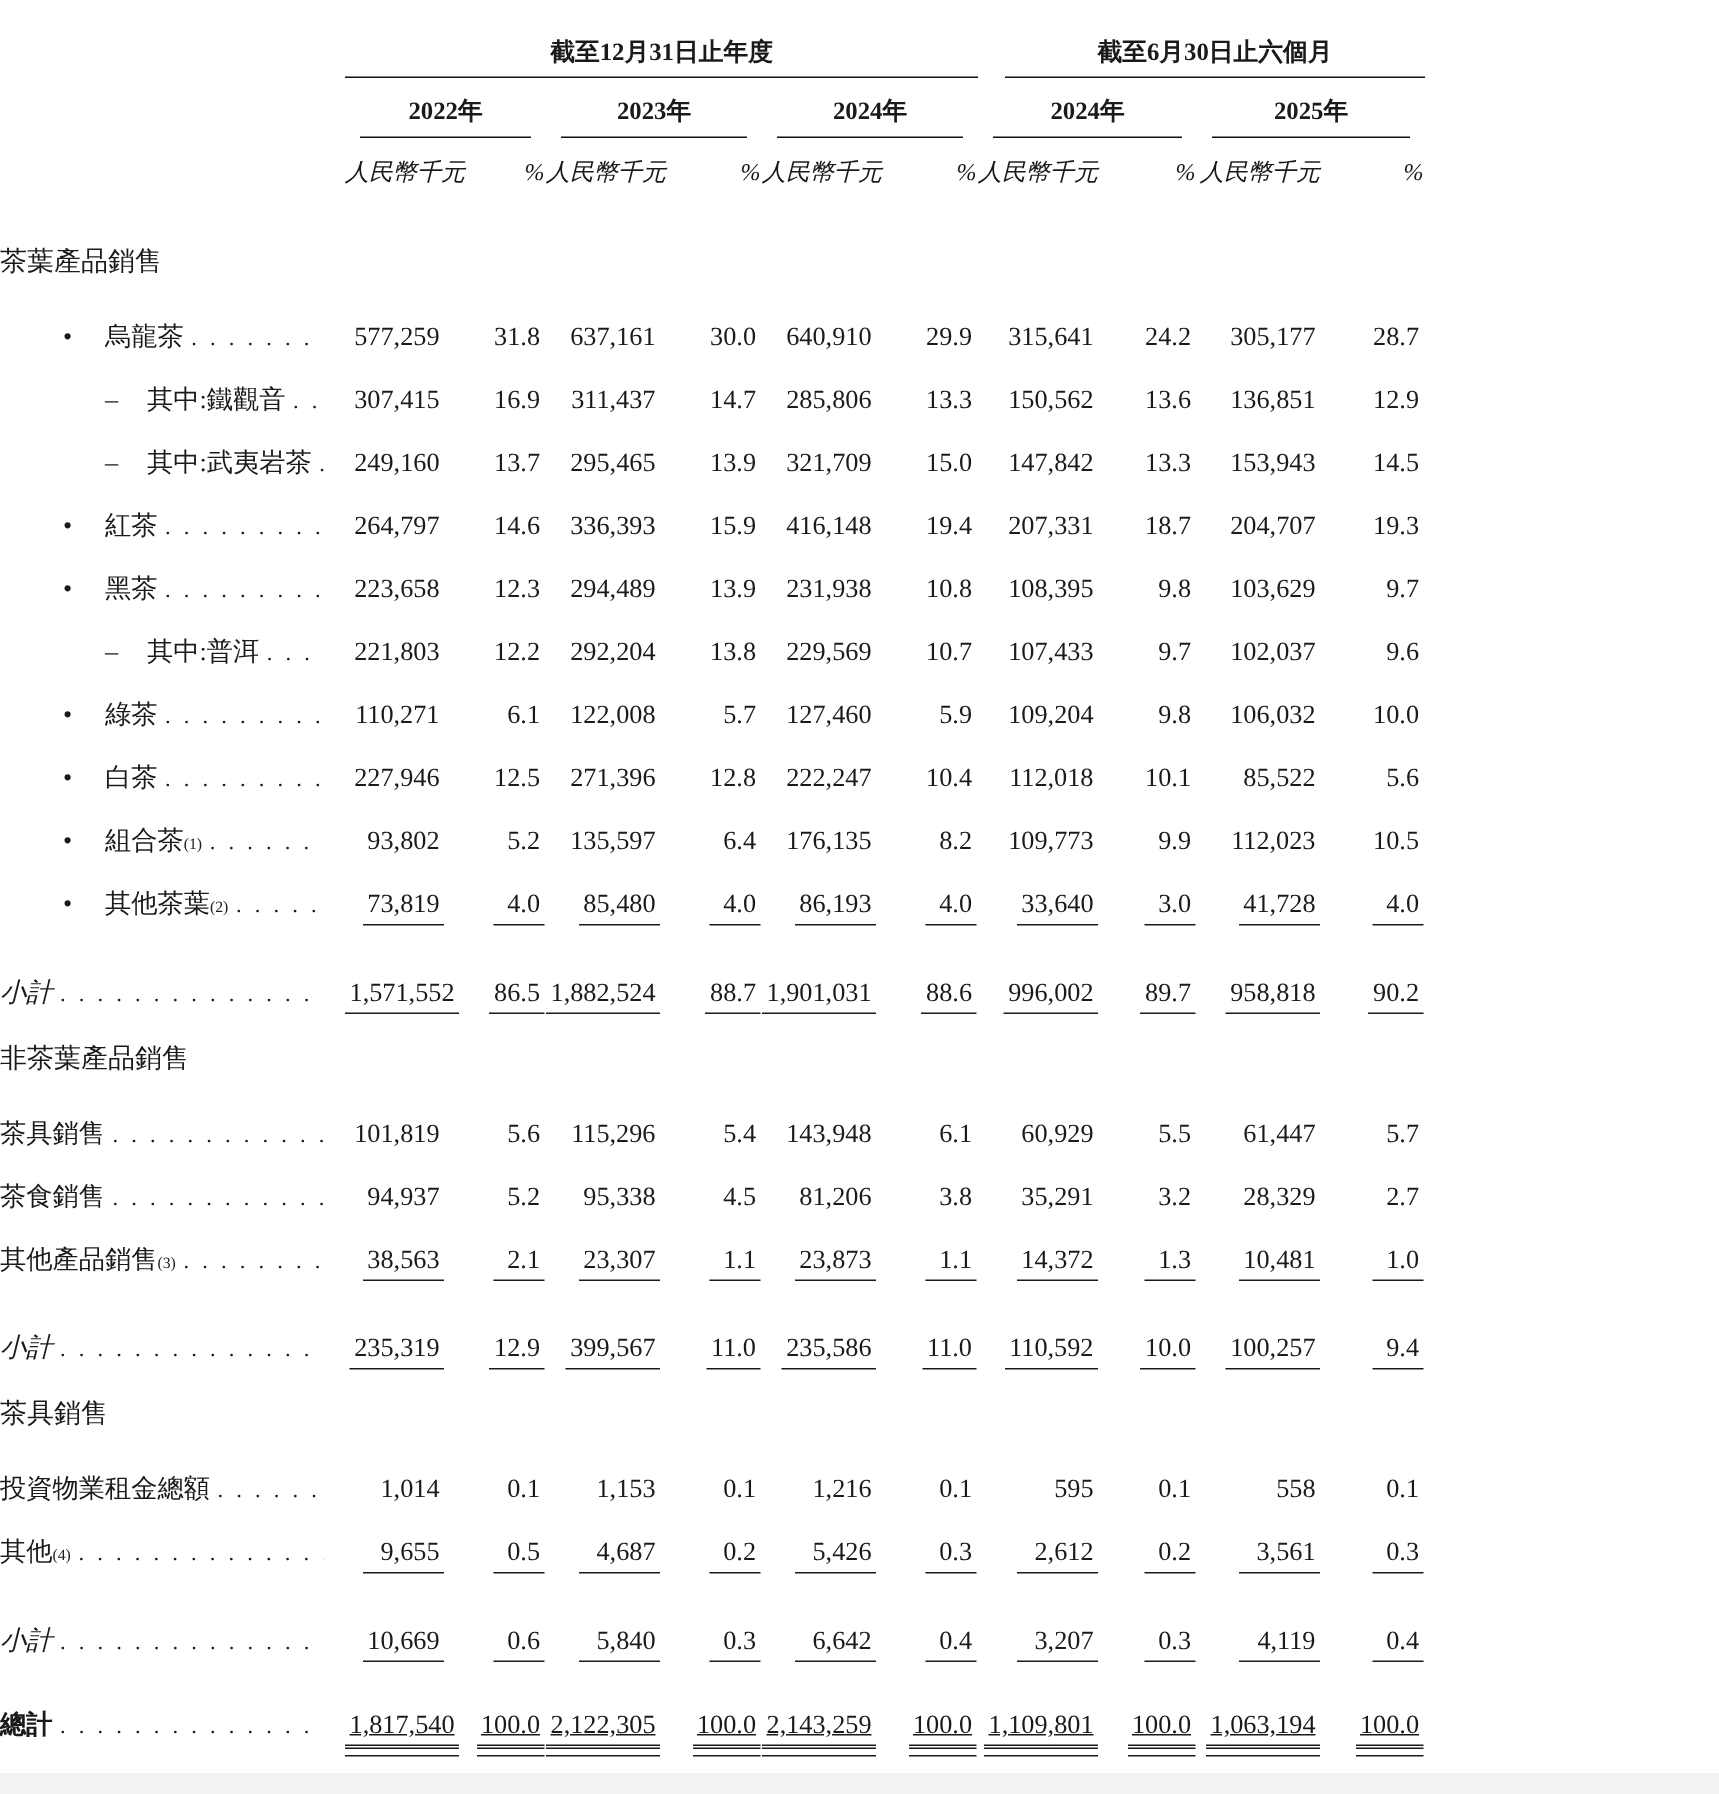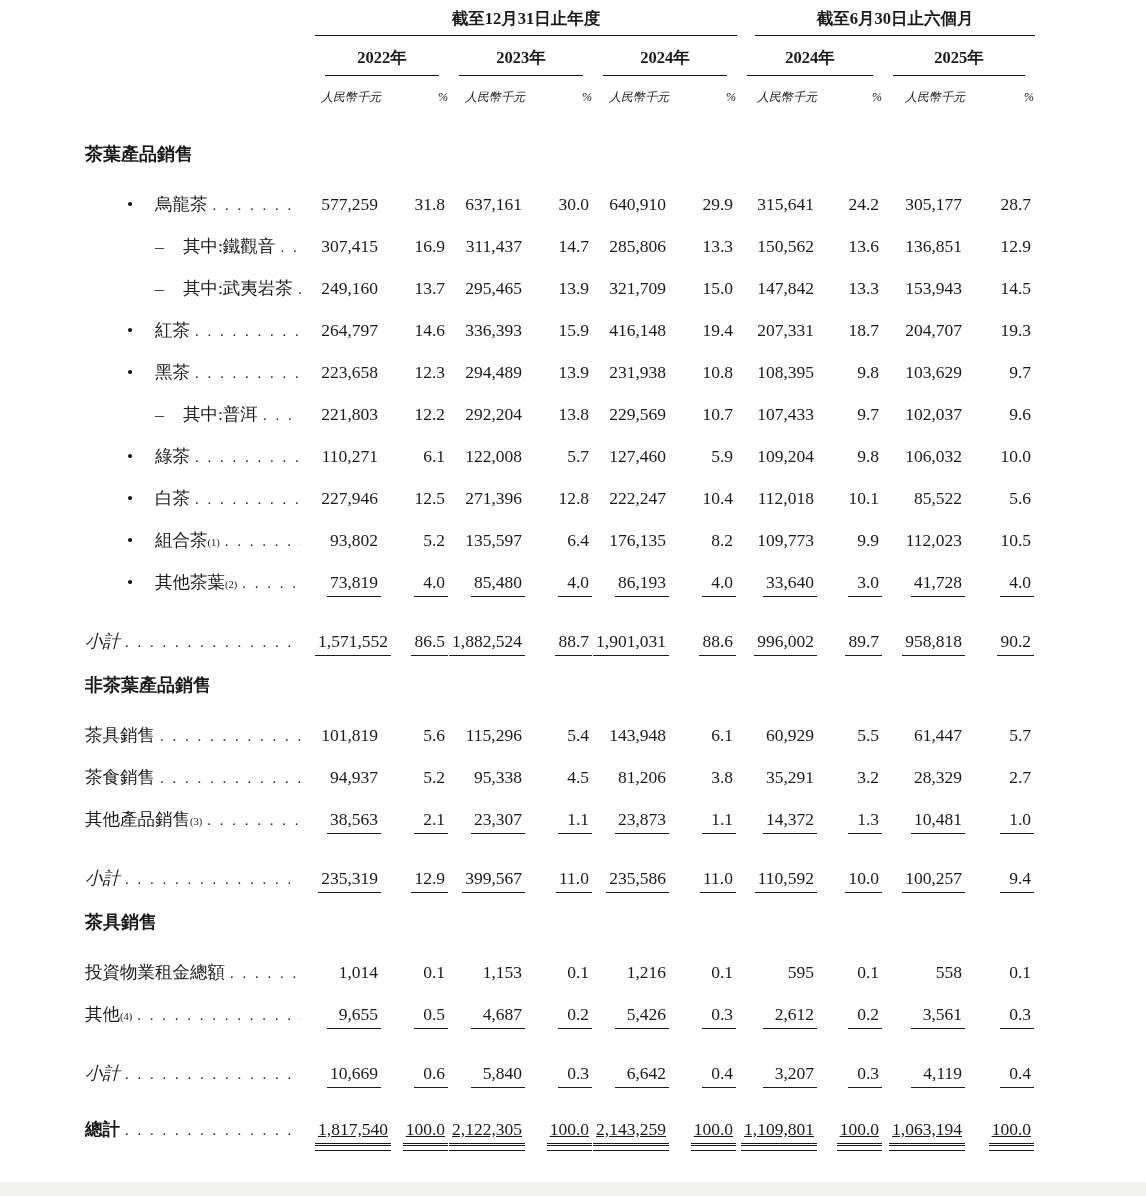--- a/index.html
+++ b/index.html
@@ -5,21 +5,21 @@
   * { box-sizing: border-box; margin: 0; padding: 0; }
   body { background:#ffffff; }
   .page {
     position: relative;
     width: 1146px; height: 1196px;
     background: #ffffff;
     overflow: hidden;
     font-family: "Liberation Serif", "DejaVu Serif", serif;
     color: #1a1a1a;
   }
-  .table { margin-left: 85px; width: 950px; padding-top: 8px; }
+  .table { width: 950px; padding-top: 24px; }
 
   
   .h-row { display: flex; align-items: baseline; }
   .sp-label { width: 230px; flex: none; }
   .hgroup1 { width: 422px; flex: none; }
   .hgroup2 { width: 298px; flex: none; padding-left: 18px; }
   .hgroup-inner {
     border-bottom: 1.6px solid #111;
     text-align: center;
     font-weight: bold; font-size: 16.5px;
@@ -30,21 +30,21 @@
   .yp-0 { width: 134px; } .yp-1 { width: 144px; } .yp-2 { width: 144px; }
   .yp-3 { width: 146px; } .yp-4 { width: 152px; }
   .yp-3 { margin-left: 0; }
   .yline {
     margin: 0 10px;
     border-bottom: 1.6px solid #111;
     text-align: center;
     font-weight: bold; font-size: 16.5px;
     padding-bottom: 6px;
   }
-  .h-units { margin-top: 13px; font-style: italic; font-size: 12px; }
+  .h-units { margin-top: 13px; font-style: italic; font-size: 16px; }
   .h-units .cell { padding-bottom: 2px; }
 
   
   .cell { flex: none; white-space: nowrap; }
   .c-val, .u-val { text-align: right; padding-right: 6px; }
   .c-pct, .u-pct { text-align: right; padding-right: 1px; }
   .ci-0, .ui-0 { width: 72px; }
   .ci-1, .ui-1 { width: 62px; }
   .ci-2, .ui-2 { width: 82px; }
   .ci-3, .ui-3 { width: 62px; }
@@ -60,21 +60,21 @@
   .lbl { width: 230px; flex: none; display: flex; align-items: baseline; overflow: hidden; }
   .ind-bullet { padding-left: 42px; }
   .ind-dash   { padding-left: 70px; }
   .marker { display: inline-block; width: 28px; flex: none; }
   .lbl-text { flex: none; }
   .fnote { font-size: 10.5px; line-height: 0; }
   .dots {
     flex: 1 1 auto; overflow: hidden; white-space: nowrap;
     margin: 0 14px 0 5px; letter-spacing: 2.5px; font-size: 15px; color:#1a1a1a;
   }
-  .r-section { height: 50px; margin-top: 2px; font-weight: bold; font-size: 18px; }
+  .r-section { height: 50px; margin-top: 2px; font-weight: normal; font-size: 18px; }
   .r-subtotal { margin-top: 17px; }
   .r-subtotal .lbl-text { font-style: italic; }
   .r-total { margin-top: 14px; }
   .r-total .lbl-text { font-weight: bold; }
 
   .num {
     display: inline-block;
     padding: 0 3px 3px 3px;
     border-bottom: 1.3px solid transparent;
     min-width: 34px;

